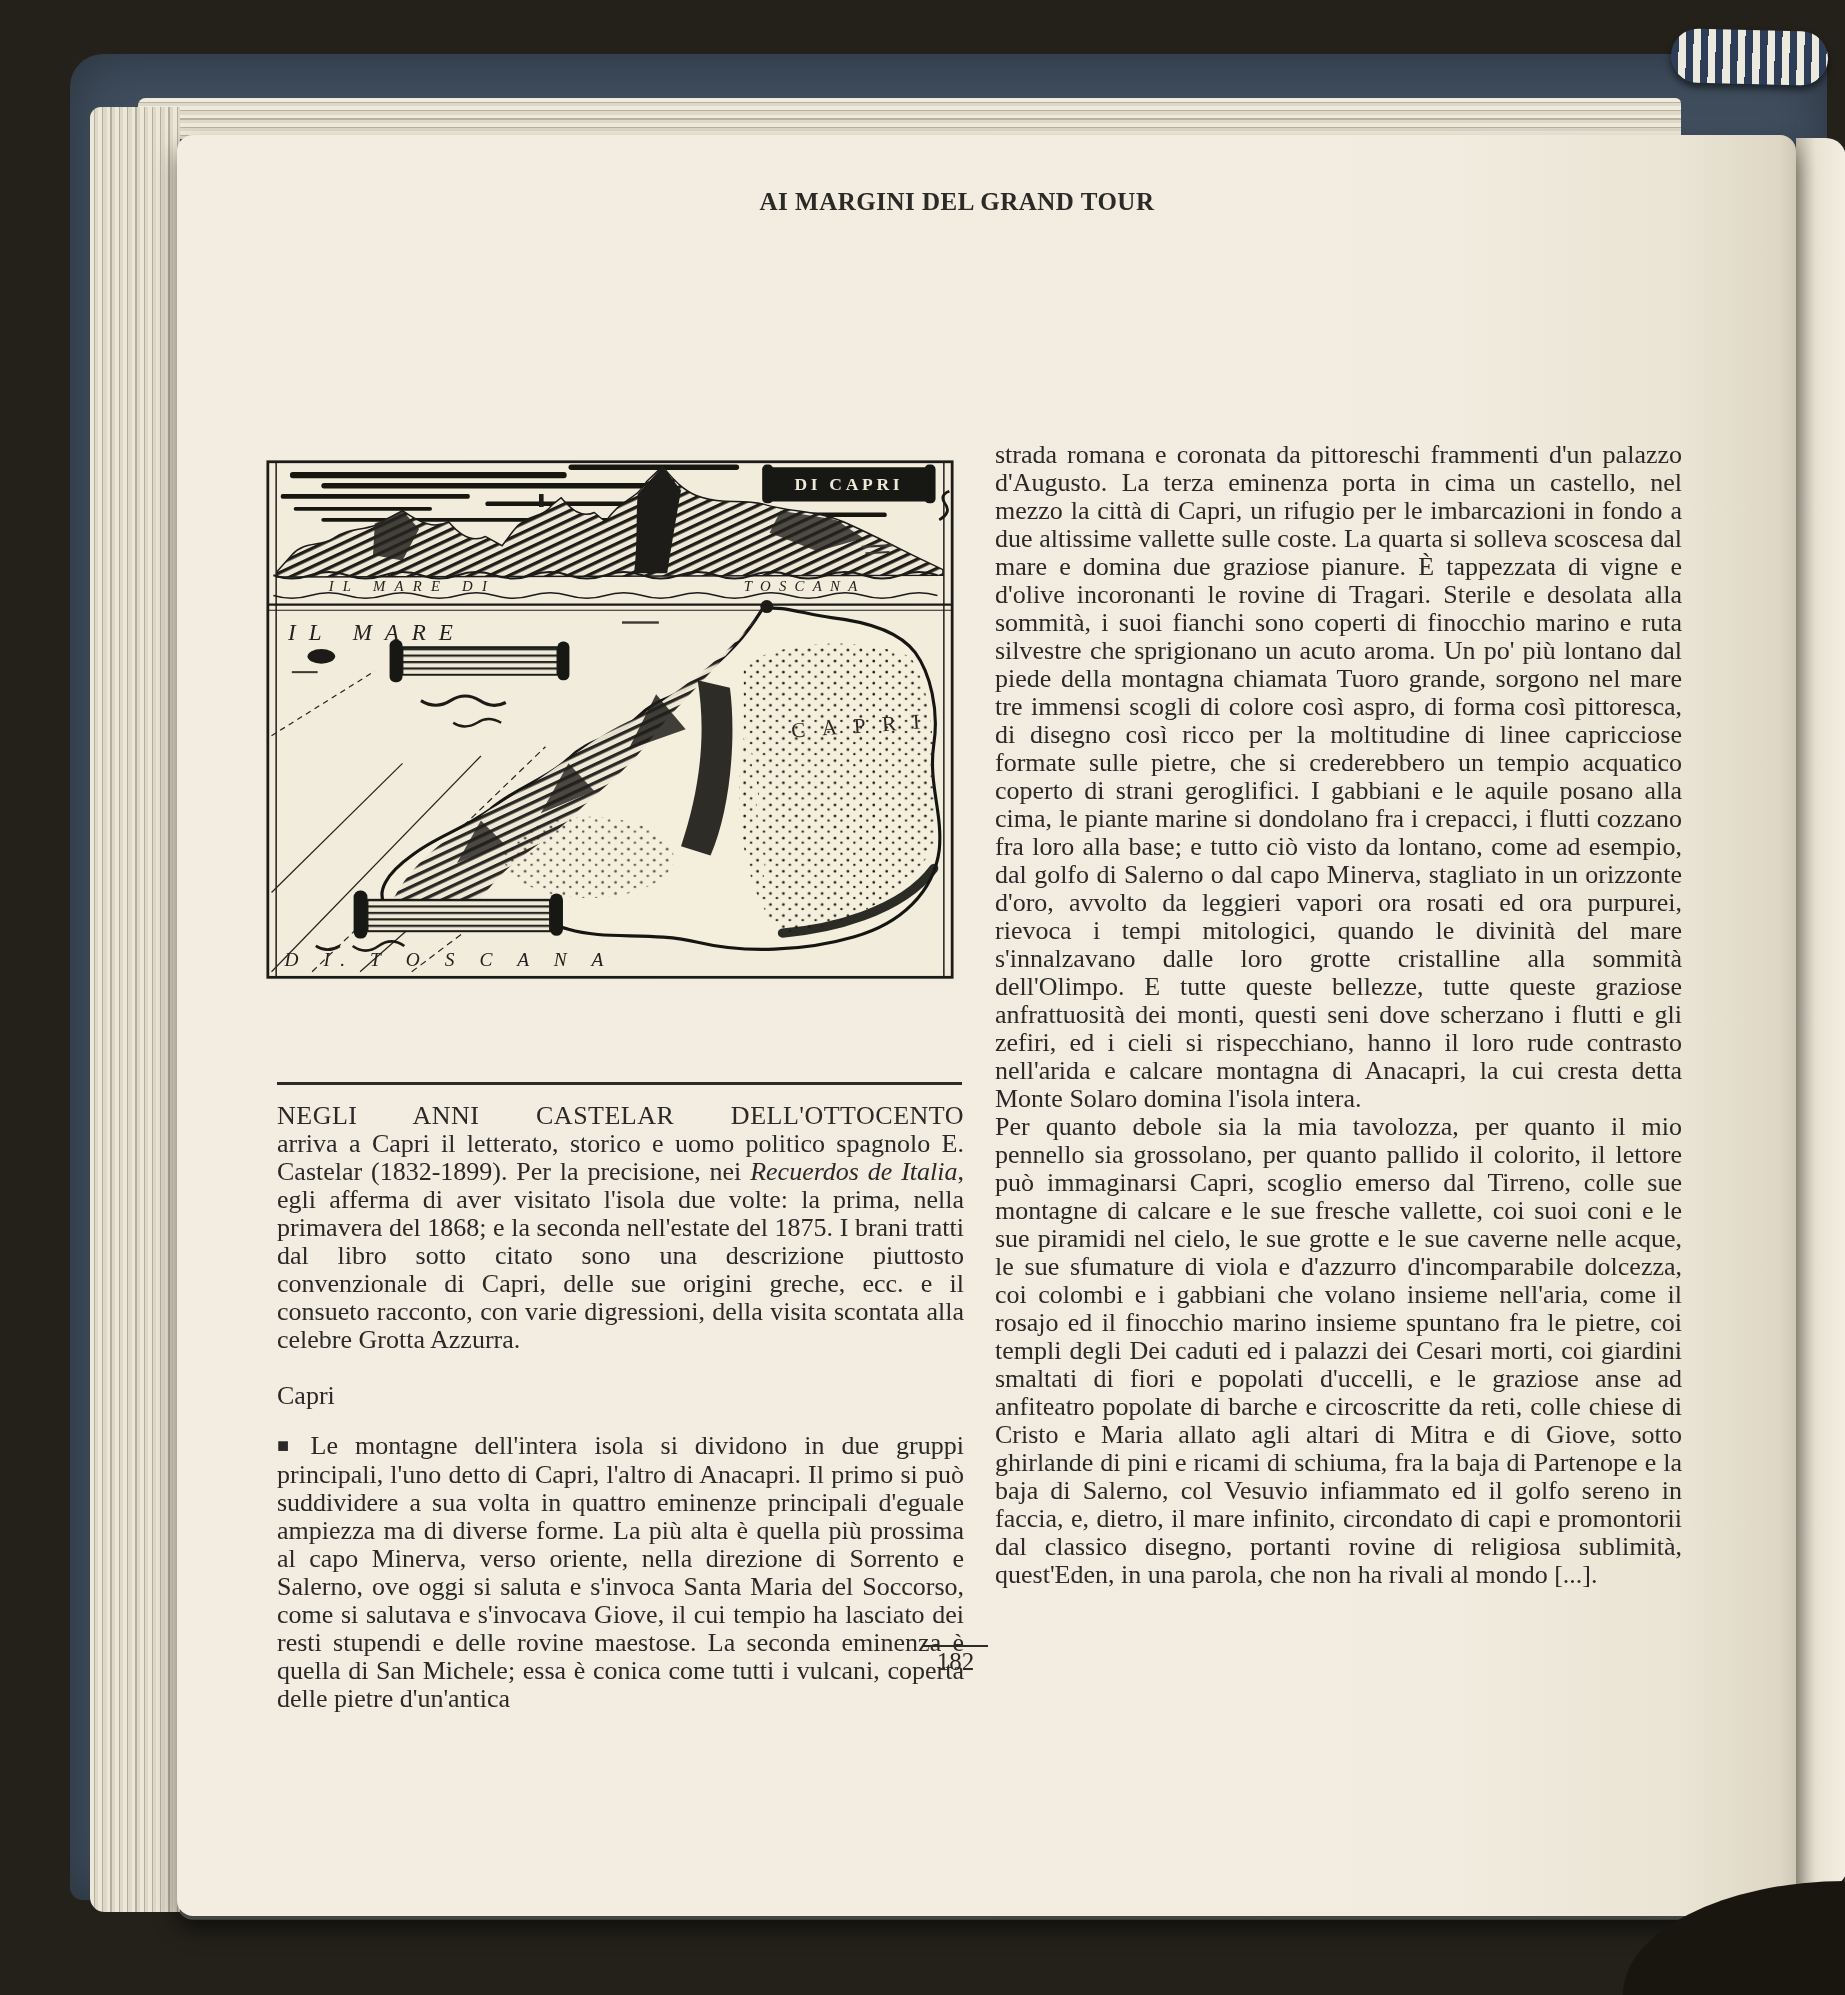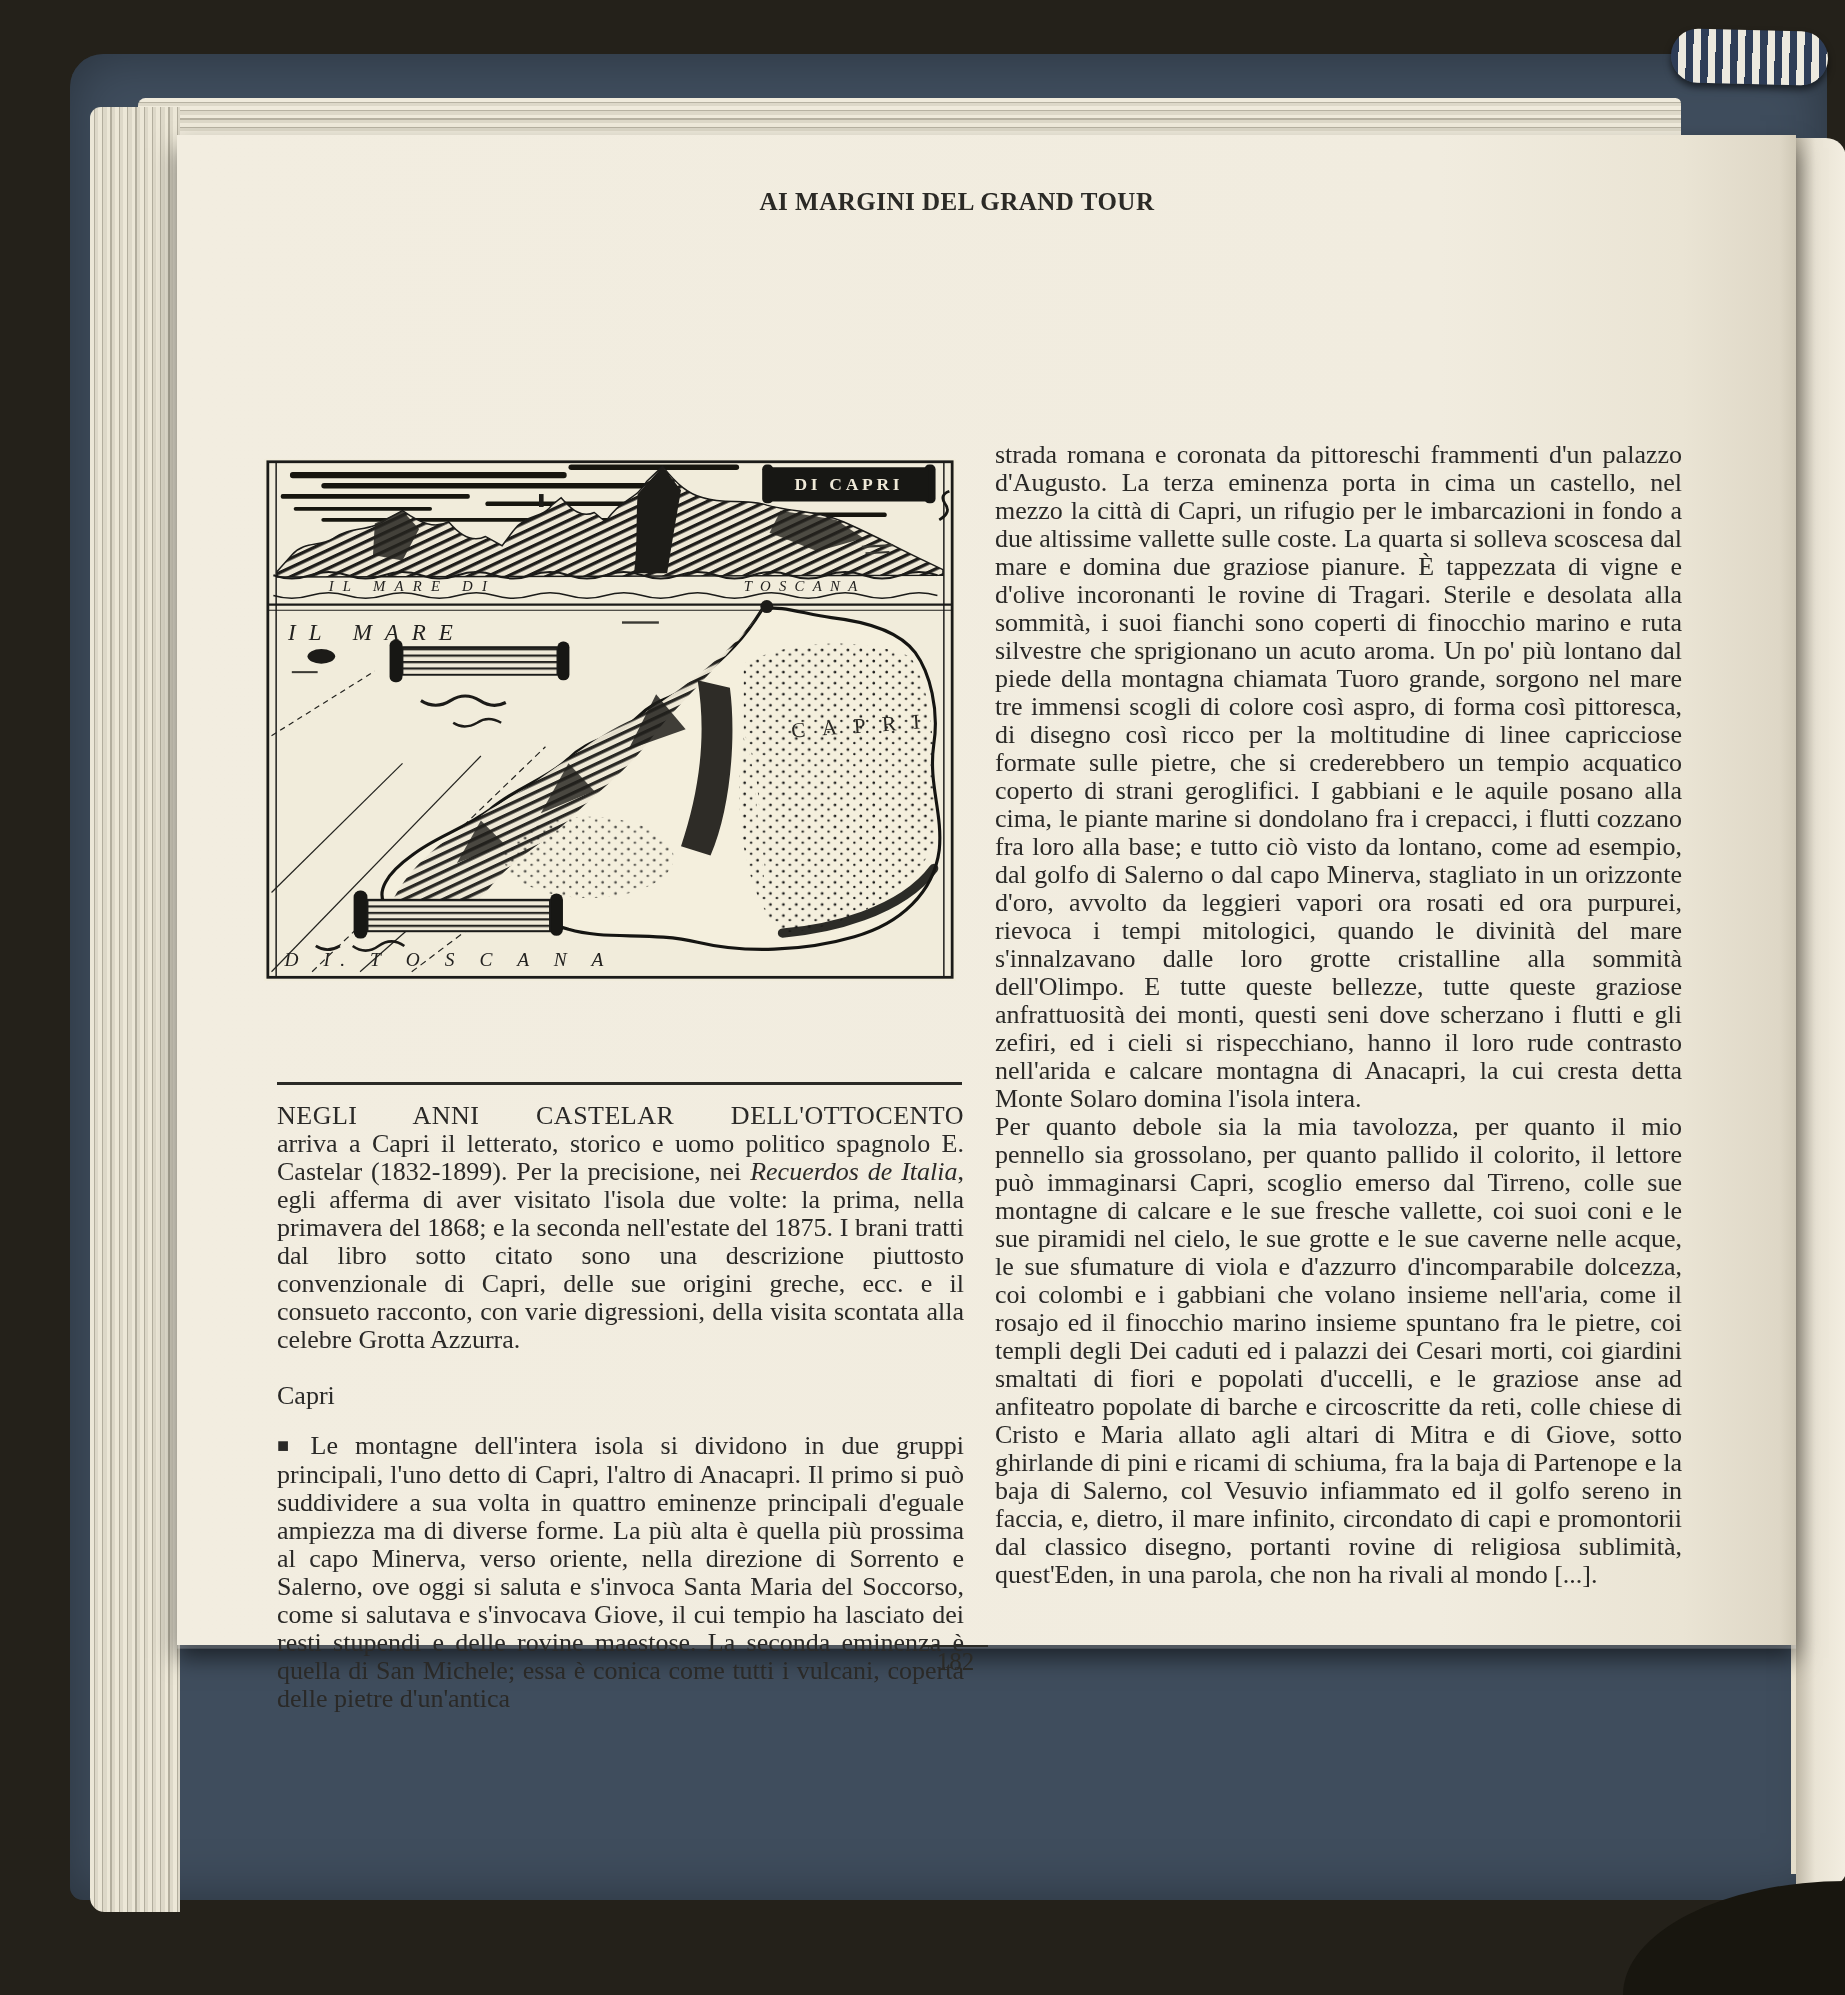--- a/index.html
+++ b/index.html
@@ -19,24 +19,25 @@
     position:absolute; left:138px; top:98px; width:1543px; height:41px;
     background:repeating-linear-gradient(180deg,#efeadb 0 3.7px,#b7b2a2 3.7px 5px,#ddd8c8 5px 8.3px);
     border-radius:7.4px 5.5px 0 0;
   }
   .stack-left {
     position:absolute; left:90px; top:107px; width:90px; height:1805px;
     background:repeating-linear-gradient(90deg,#ece7d7 0 3.7px,#b3ae9e 3.7px 5px,#ddd8c8 5px 8.3px);
     border-radius:11px 0 0 14.8px;
   }
   .page {
-    position:absolute; left:177px; top:135px; width:1619px; height:1510px;
+    position:absolute; left:177px; top:135px; width:1619px; height:1781px;
     background:linear-gradient(90deg,#f2ede0 0,#f1ecdf 78%,#eae4d4 93%,#ded7c6 99%,#cfc8b6 100%);
     box-shadow: 0 3.7px 0 rgba(255,255,255,.22), 0 13px 22px rgba(0,0,0,.55);
     color:#2b2a26;
+    border-radius:16px;
   }
   .gutter-page {
     position:absolute; left:1796px; top:138px; width:50px; height:1746px;
     background:linear-gradient(90deg,#bfb8a7 0,#e9e3d4 38%,#f3eee1 100%);
     border-radius:0 20px 13px 0;
   }
   .crease {
     position:absolute; left:1791px; top:185px; width:4.6px; height:1689px;
     background:linear-gradient(180deg,#faf6e8,#efe9d8 70%,#e4ddca);
   }

